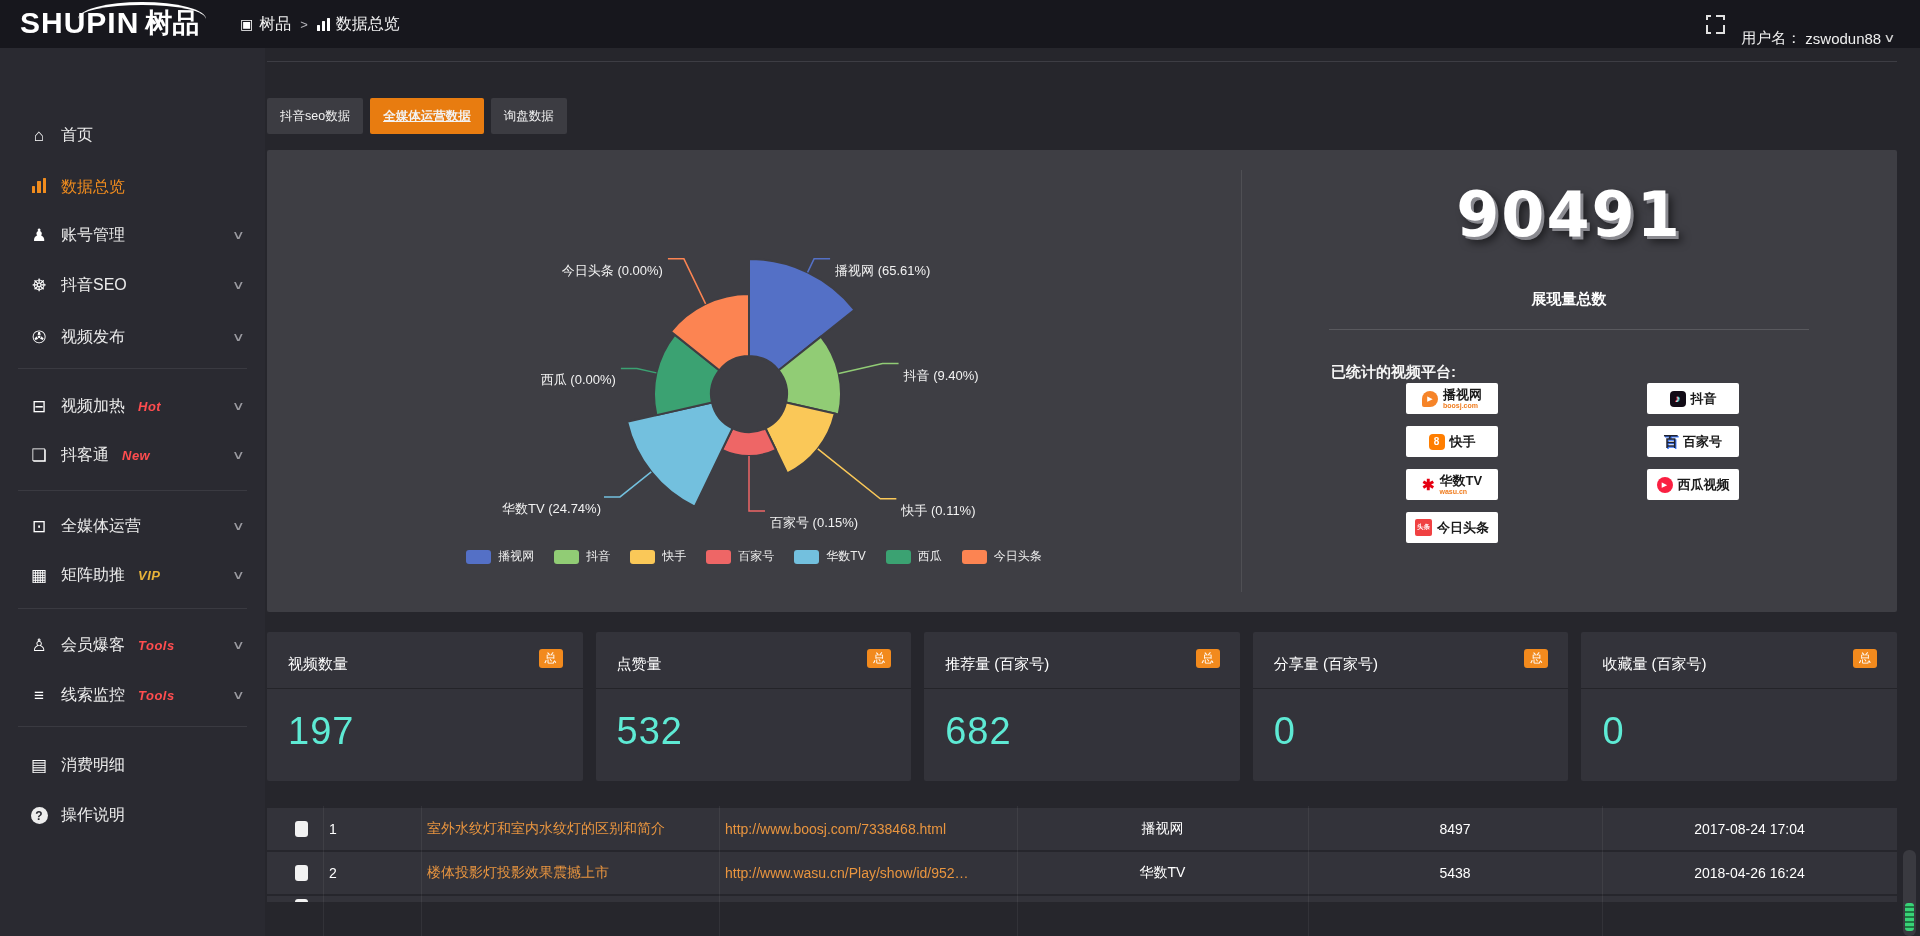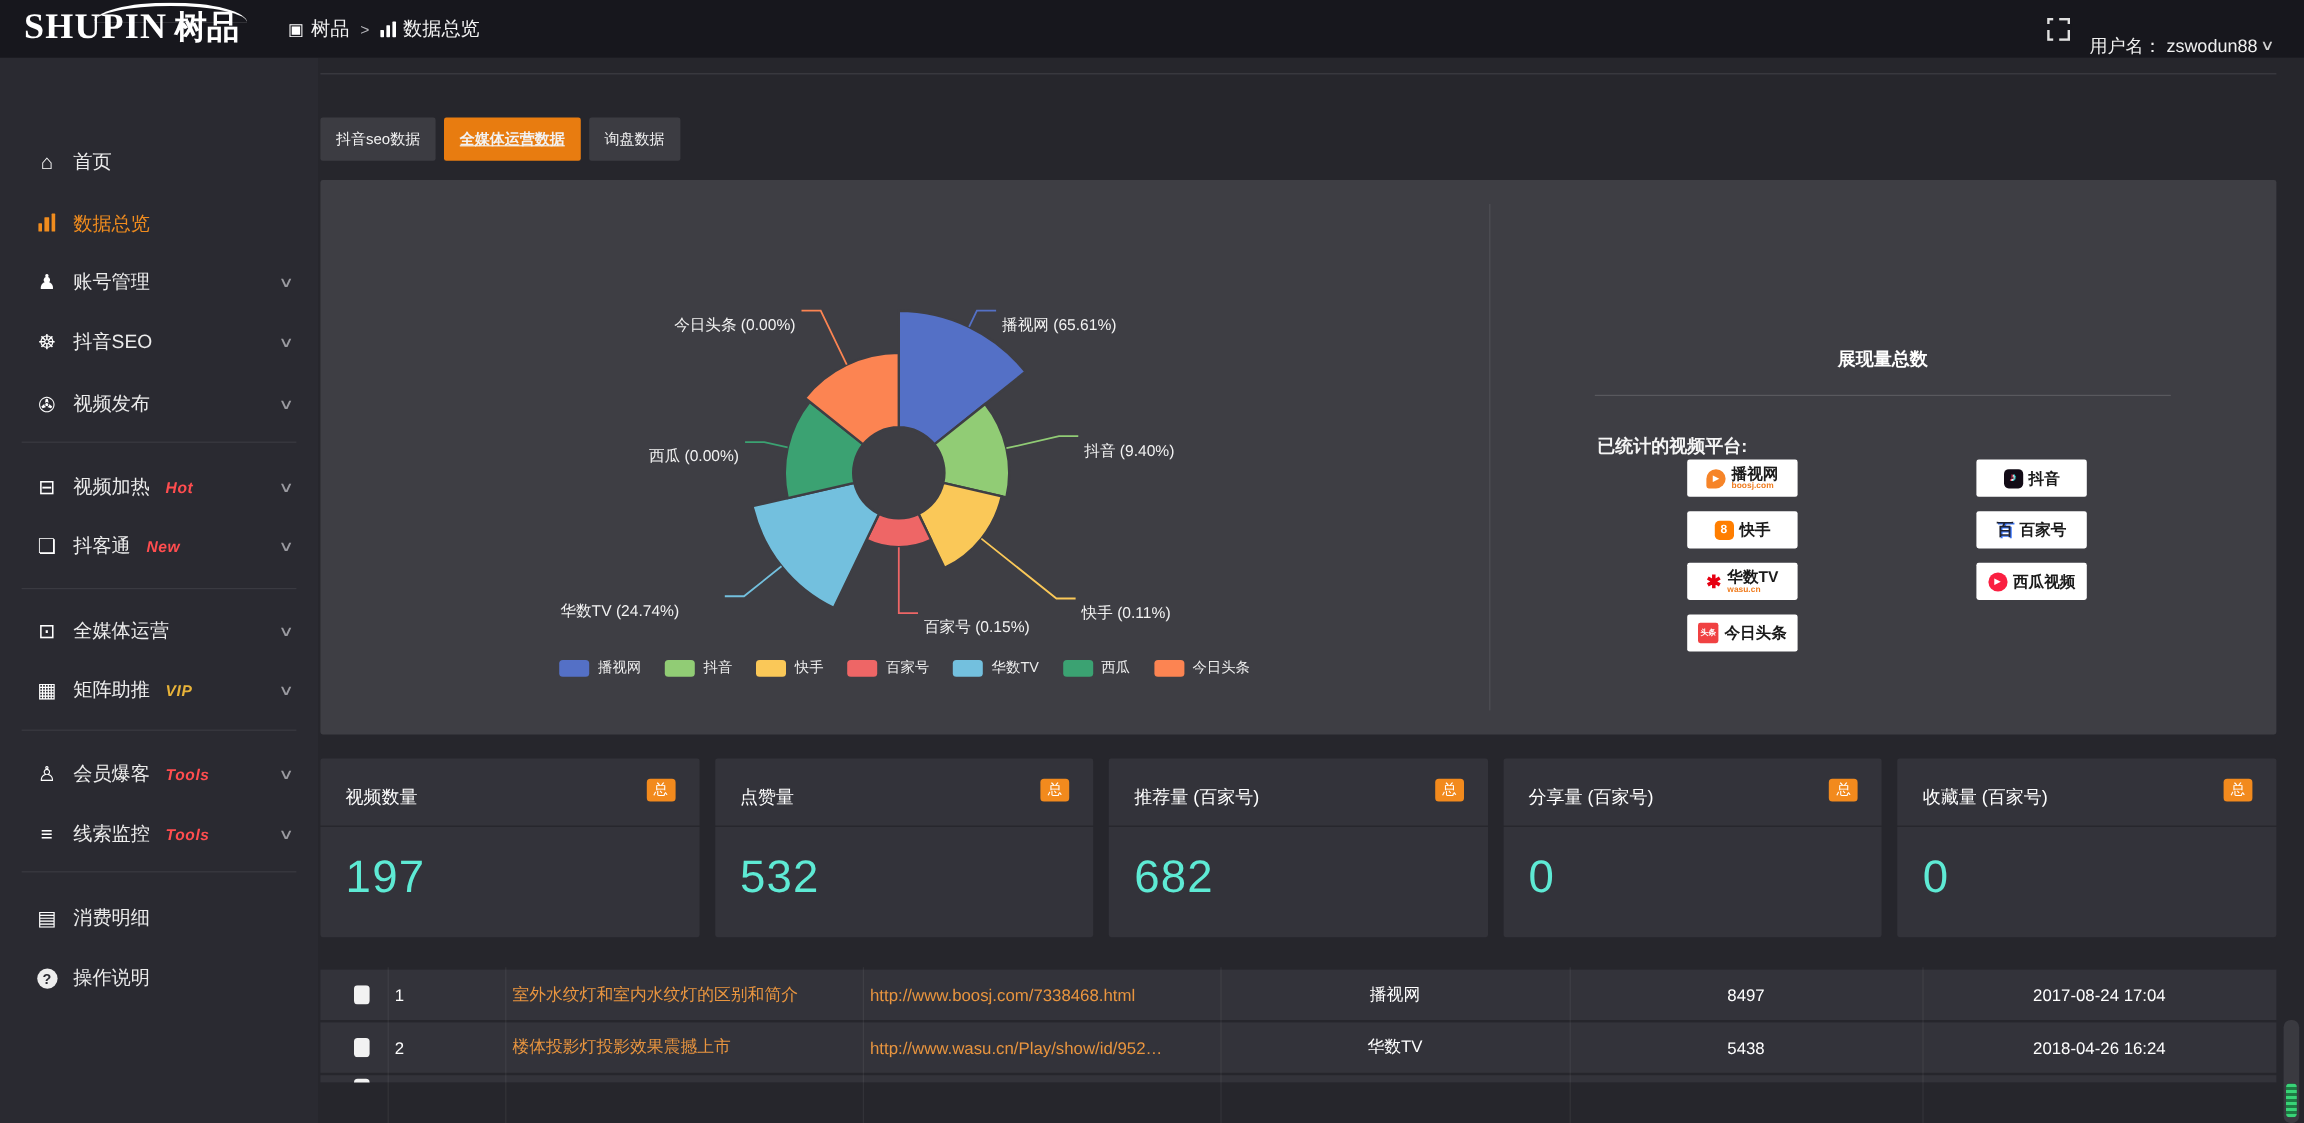--- a/index.html
+++ b/index.html
@@ -4,21 +4,21 @@
 <style>
   html,body{margin:0;padding:0;background:#111;}
   .app{position:relative;width:1920px;height:936px;background:#26262c;overflow:hidden;
        font-family:"Liberation Sans",sans-serif;color:#e8e8e8;-webkit-font-smoothing:antialiased;}
 
   
   .header{position:absolute;left:0;top:0;width:1920px;height:48px;background:#17171d;z-index:6;}
   .logo{position:absolute;left:20px;top:5px;display:flex;align-items:center;cursor:pointer;}
   .logo-arc{position:absolute;left:58px;top:-3px;width:128px;height:14px;
             border-top:3px solid #fff;border-radius:50% 50% 0 0/100% 100% 0 0;}
-  .logo-main{font-size:30px;font-weight:800;color:#fff;letter-spacing:1px;font-family:Liberation Serif, serif;}
+  .logo-main{font-size:30px;font-weight:800;color:#fff;letter-spacing:1px;font-family:Liberation Sans, sans-serif;}
   .logo-suffix{font-size:27px;font-weight:800;color:#fff;margin-left:6px;}
   .breadcrumb{position:absolute;left:240px;top:0;height:48px;display:flex;align-items:center;gap:9px;font-size:16px;color:#f2f2f2;}
   .bc-item{display:flex;align-items:center;gap:6px;cursor:pointer;}
   .bc-sep{color:#b5b5ba;font-size:13px;}
   .bc-glyph{font-size:14px;color:#fff;}
   .user-area{position:absolute;right:26px;top:0;height:48px;display:flex;align-items:center;gap:16px;font-size:15px;color:#f0f0f0;}
   .fs-icon{position:relative;width:15px;height:15px;border:2px solid #e0e0e0;cursor:pointer;}
   .fs-icon:before{content:"";position:absolute;left:3px;top:-3px;width:5px;height:21px;background:#17171d;}
   .fs-icon:after{content:"";position:absolute;top:3px;left:-3px;height:5px;width:21px;background:#17171d;}
   .user-name{display:flex;align-items:center;gap:4px;cursor:pointer;margin-top:28px;}
@@ -269,26 +269,27 @@
           </span>
           <span class="lg-item">
             <span class="lg-swatch" style="background: rgb(252, 132, 82);"></span>
             <span>今日头条</span>
           </span>
         </div>
     <div class="pie-label" style="left: 568.083px; top: 99.8547px;">播视网 (65.61%)</div>
         <div class="pie-label" style="left: 636.565px; top: 204.515px;">抖音 (9.40%)</div>
         <div class="pie-label" style="left: 634.348px; top: 339.746px;">快手 (0.11%)</div>
         <div class="pie-label" style="left: 503px; top: 352px;">百家号 (0.15%)</div>
-        <div class="pie-label" style="right: 675px; top: 337.876px;">华数TV (24.74%)</div>
+        <div class="pie-label" style="right: 640px; top: 337.876px;">华数TV (24.74%)</div>
         <div class="pie-label" style="right: 625.117px; top: 209.41px;">西瓜 (0.00%)</div>
         <div class="pie-label" style="right: 578.083px; top: 99.8547px;">今日头条 (0.00%)</div>
       </div>
     <div class="panel-divider"></div>
     <div class="summary">
+      <div class="total-value">90491</div>
       <div class="total-label">展现量总数</div>
       <div class="sum-hr"></div>
       <div class="platforms-label">已统计的视频平台:</div>
       <div class="badge-col c1">
           <span class="p-badge">
             <span class="pic pic-boosj">▶</span>
             <span class="pb-stack">
               <span class="pb-name">播视网</span>
               <span class="pb-sub">boosj.com</span>
             </span>

